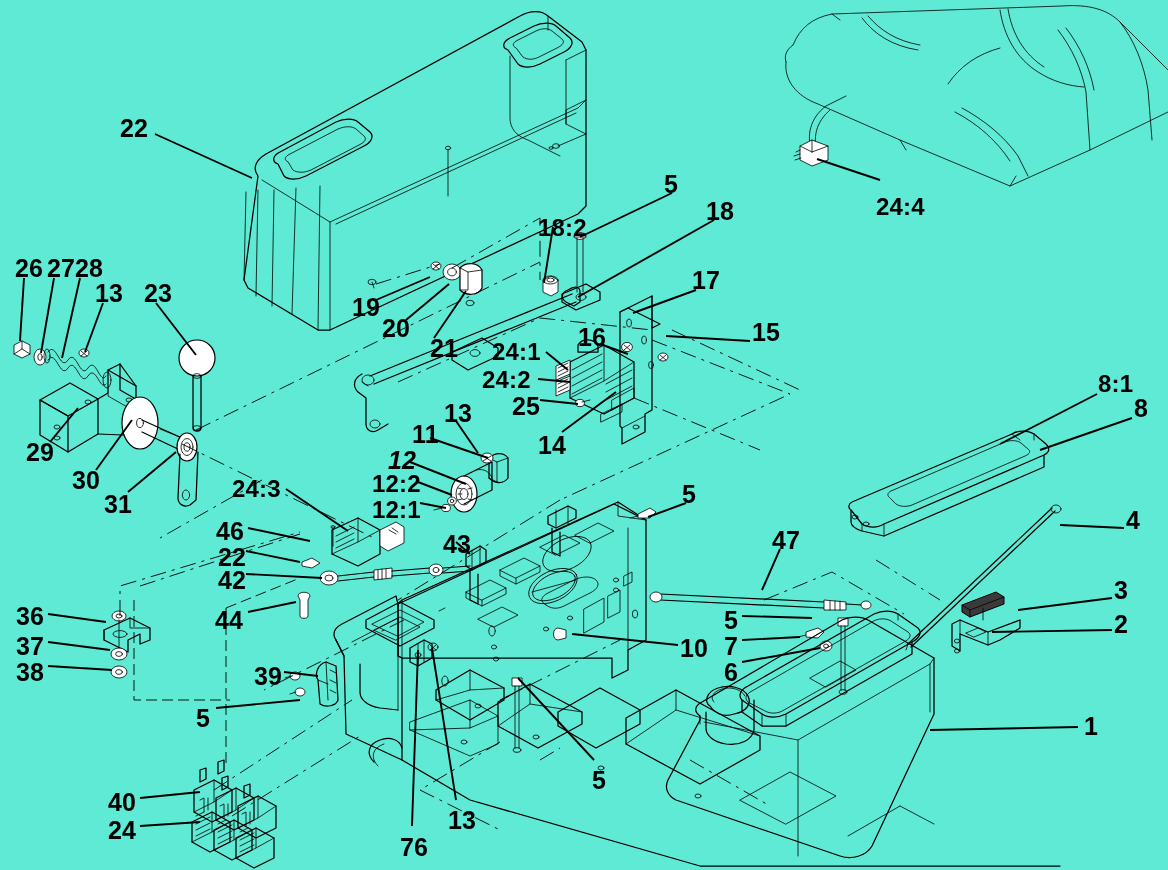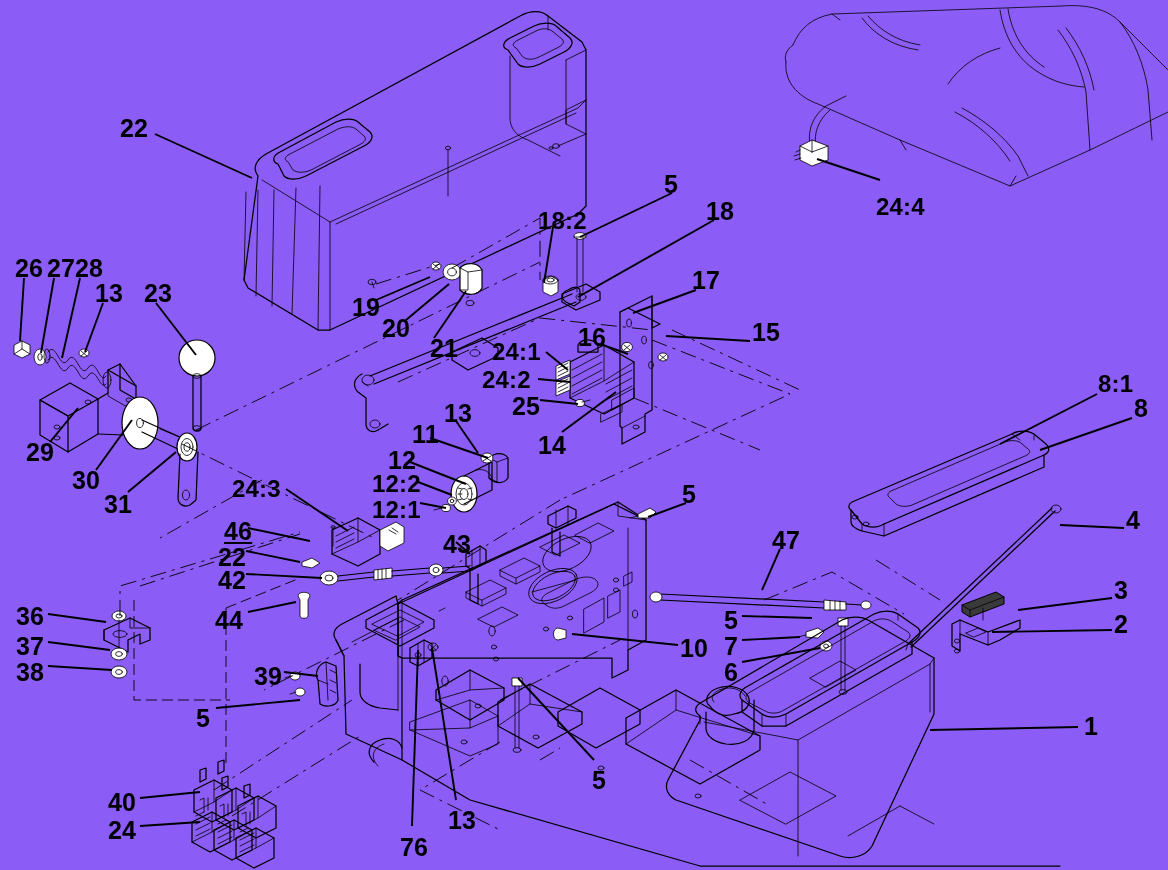--- a/index.html
+++ b/index.html
@@ -1,18 +1,18 @@
 <!DOCTYPE html>
 <html><head>
 <meta charset="utf-8">
 <style>
   html,body{margin:0;padding:0;background:#ffffff;}
   body{width:1168px;height:870px;overflow:hidden;
        font-family:"Liberation Sans","DejaVu Sans",sans-serif;}
-  #stage{position:relative;width:1168px;height:870px;background:#8b5cf6;}
+  #stage{position:relative;width:1168px;height:870px;background:#5eead4;}
   #art{position:absolute;left:0;top:0;width:1168px;height:870px;}
   .cal{position:absolute;font-size:25px;font-weight:700;color:#000;
        line-height:1;letter-spacing:0.2px;white-space:nowrap;
        font-family:"Liberation Sans","DejaVu Sans",sans-serif;}
   .cal.sm{font-size:24px;}
 </style>
 </head>
 <body>
 
 <div id="stage">
@@ -649,44 +649,44 @@
         <polyline points="456,800 432,648" class="lead"></polyline>
         <polyline points="594,760 518,678" class="lead"></polyline>
         <polyline points="1078,727 930,730" class="lead"></polyline>
       </g>
   </svg>
 
   <div id="labels">
       <div class="cal" style="left: 120px; top: 116px;">22</div>
       <div class="cal" style="left: 664px; top: 172px;">5</div>
       <div class="cal" style="left: 706px; top: 199px;">18</div>
-      <div class="cal sm" style="left: 538px; top: 209px;">18:2</div>
+      <div class="cal sm" style="left: 538px; top: 216px;">18:2</div>
       <div class="cal sm" style="left: 876px; top: 183px; margin-top: 12px;">24:4</div>
       <div class="cal" style="left: 15px; top: 256px;">26</div>
       <div class="cal" style="left: 47px; top: 256px;">27</div>
       <div class="cal" style="left: 75px; top: 256px;">28</div>
       <div class="cal" style="left: 95px; top: 281px;">13</div>
       <div class="cal" style="left: 144px; top: 281px;">23</div>
       <div class="cal" style="left: 692px; top: 268px;">17</div>
       <div class="cal" style="left: 752px; top: 320px;">15</div>
       <div class="cal" style="left: 578px; top: 325px;">16</div>
       <div class="cal" style="left: 352px; top: 295px;">19</div>
       <div class="cal" style="left: 382px; top: 316px;">20</div>
       <div class="cal" style="left: 430px; top: 336px;">21</div>
       <div class="cal sm" style="left: 492px; top: 340px;">24:1</div>
       <div class="cal sm" style="left: 482px; top: 368px;">24:2</div>
       <div class="cal" style="left: 512px; top: 394px;">25</div>
       <div class="cal" style="left: 538px; top: 433px;">14</div>
       <div class="cal" style="left: 412px; top: 422px;">11</div>
       <div class="cal" style="left: 444px; top: 401px;">13</div>
-      <div class="cal" style="left: 388px; top: 448px;">12</div>
+      <div class="cal" style="left: 388px; top: 448px; font-style: italic;">12</div>
       <div class="cal sm" style="left: 372px; top: 472px;">12:2</div>
       <div class="cal sm" style="left: 372px; top: 498px;">12:1</div>
       <div class="cal sm" style="left: 232px; top: 477px;">24:3</div>
-      <div class="cal" style="left: 224px; top: 519px; text-decoration: underline;">46</div>
+      <div class="cal" style="left: 216px; top: 519px;">46</div>
       <div class="cal" style="left: 218px; top: 545px;">22</div>
       <div class="cal" style="left: 218px; top: 568px;">42</div>
       <div class="cal" style="left: 215px; top: 608px;">44</div>
       <div class="cal" style="left: 443px; top: 532px;">43</div>
       <div class="cal" style="left: 682px; top: 482px;">5</div>
       <div class="cal" style="left: 772px; top: 528px; text-align: center;">47</div>
       <div class="cal sm" style="left: 1098px; top: 372px;">8:1</div>
       <div class="cal" style="left: 1134px; top: 396px;">8</div>
       <div class="cal" style="left: 1126px; top: 508px;">4</div>
       <div class="cal" style="left: 1114px; top: 578px;">3</div>

